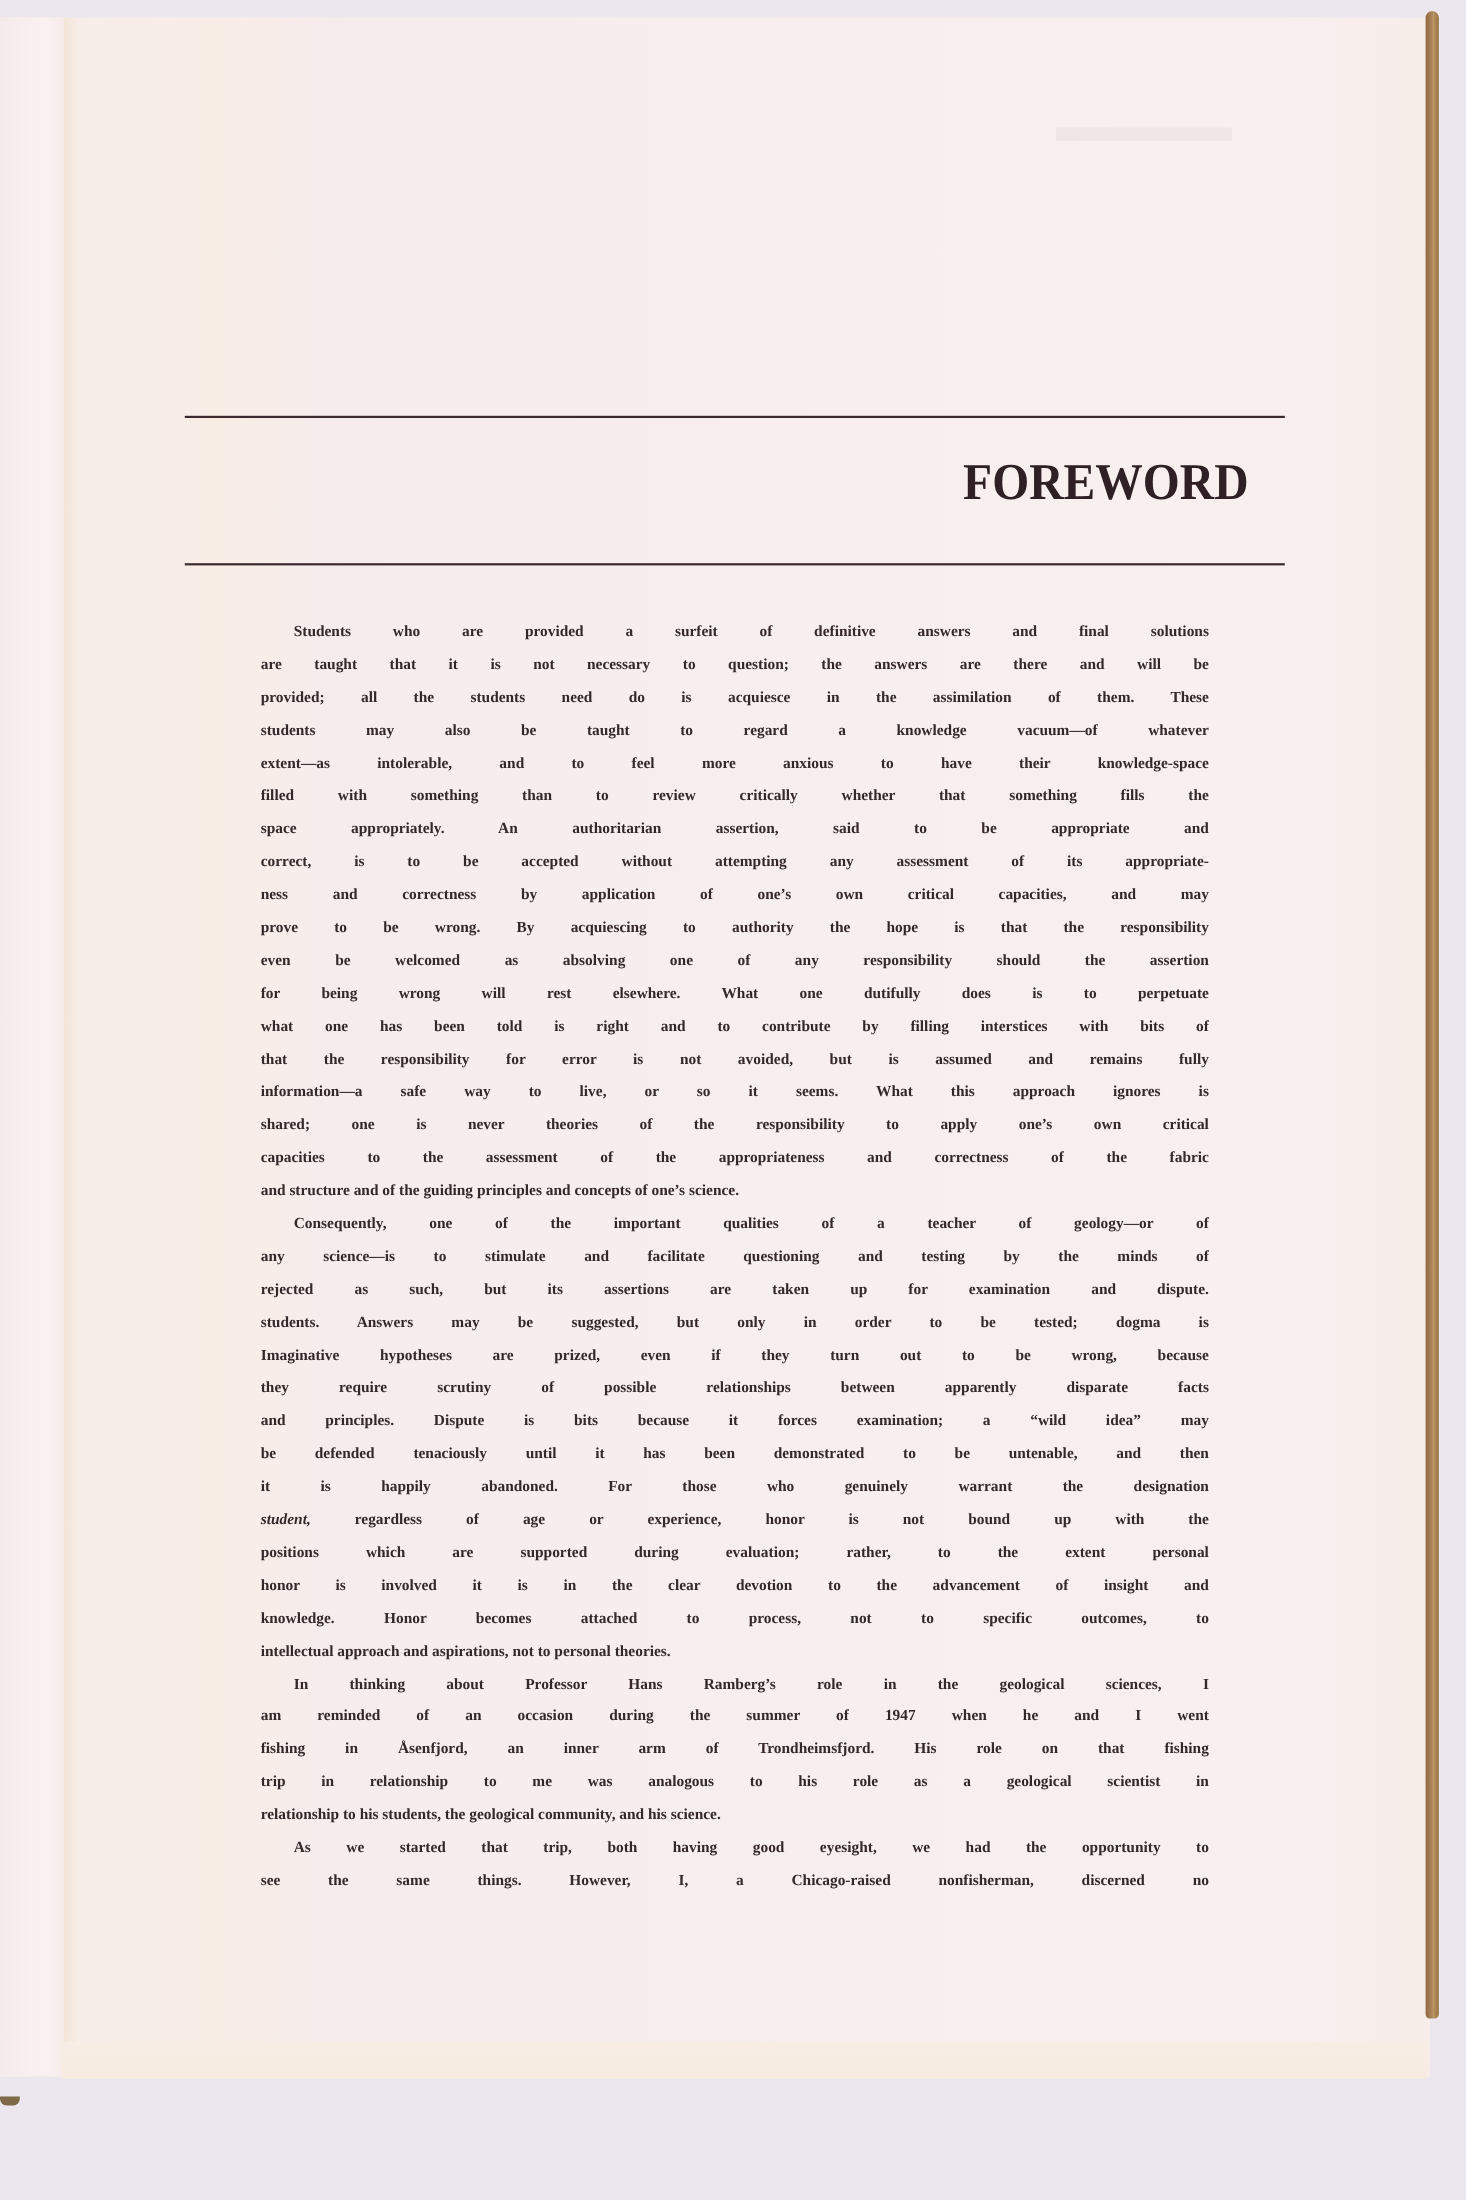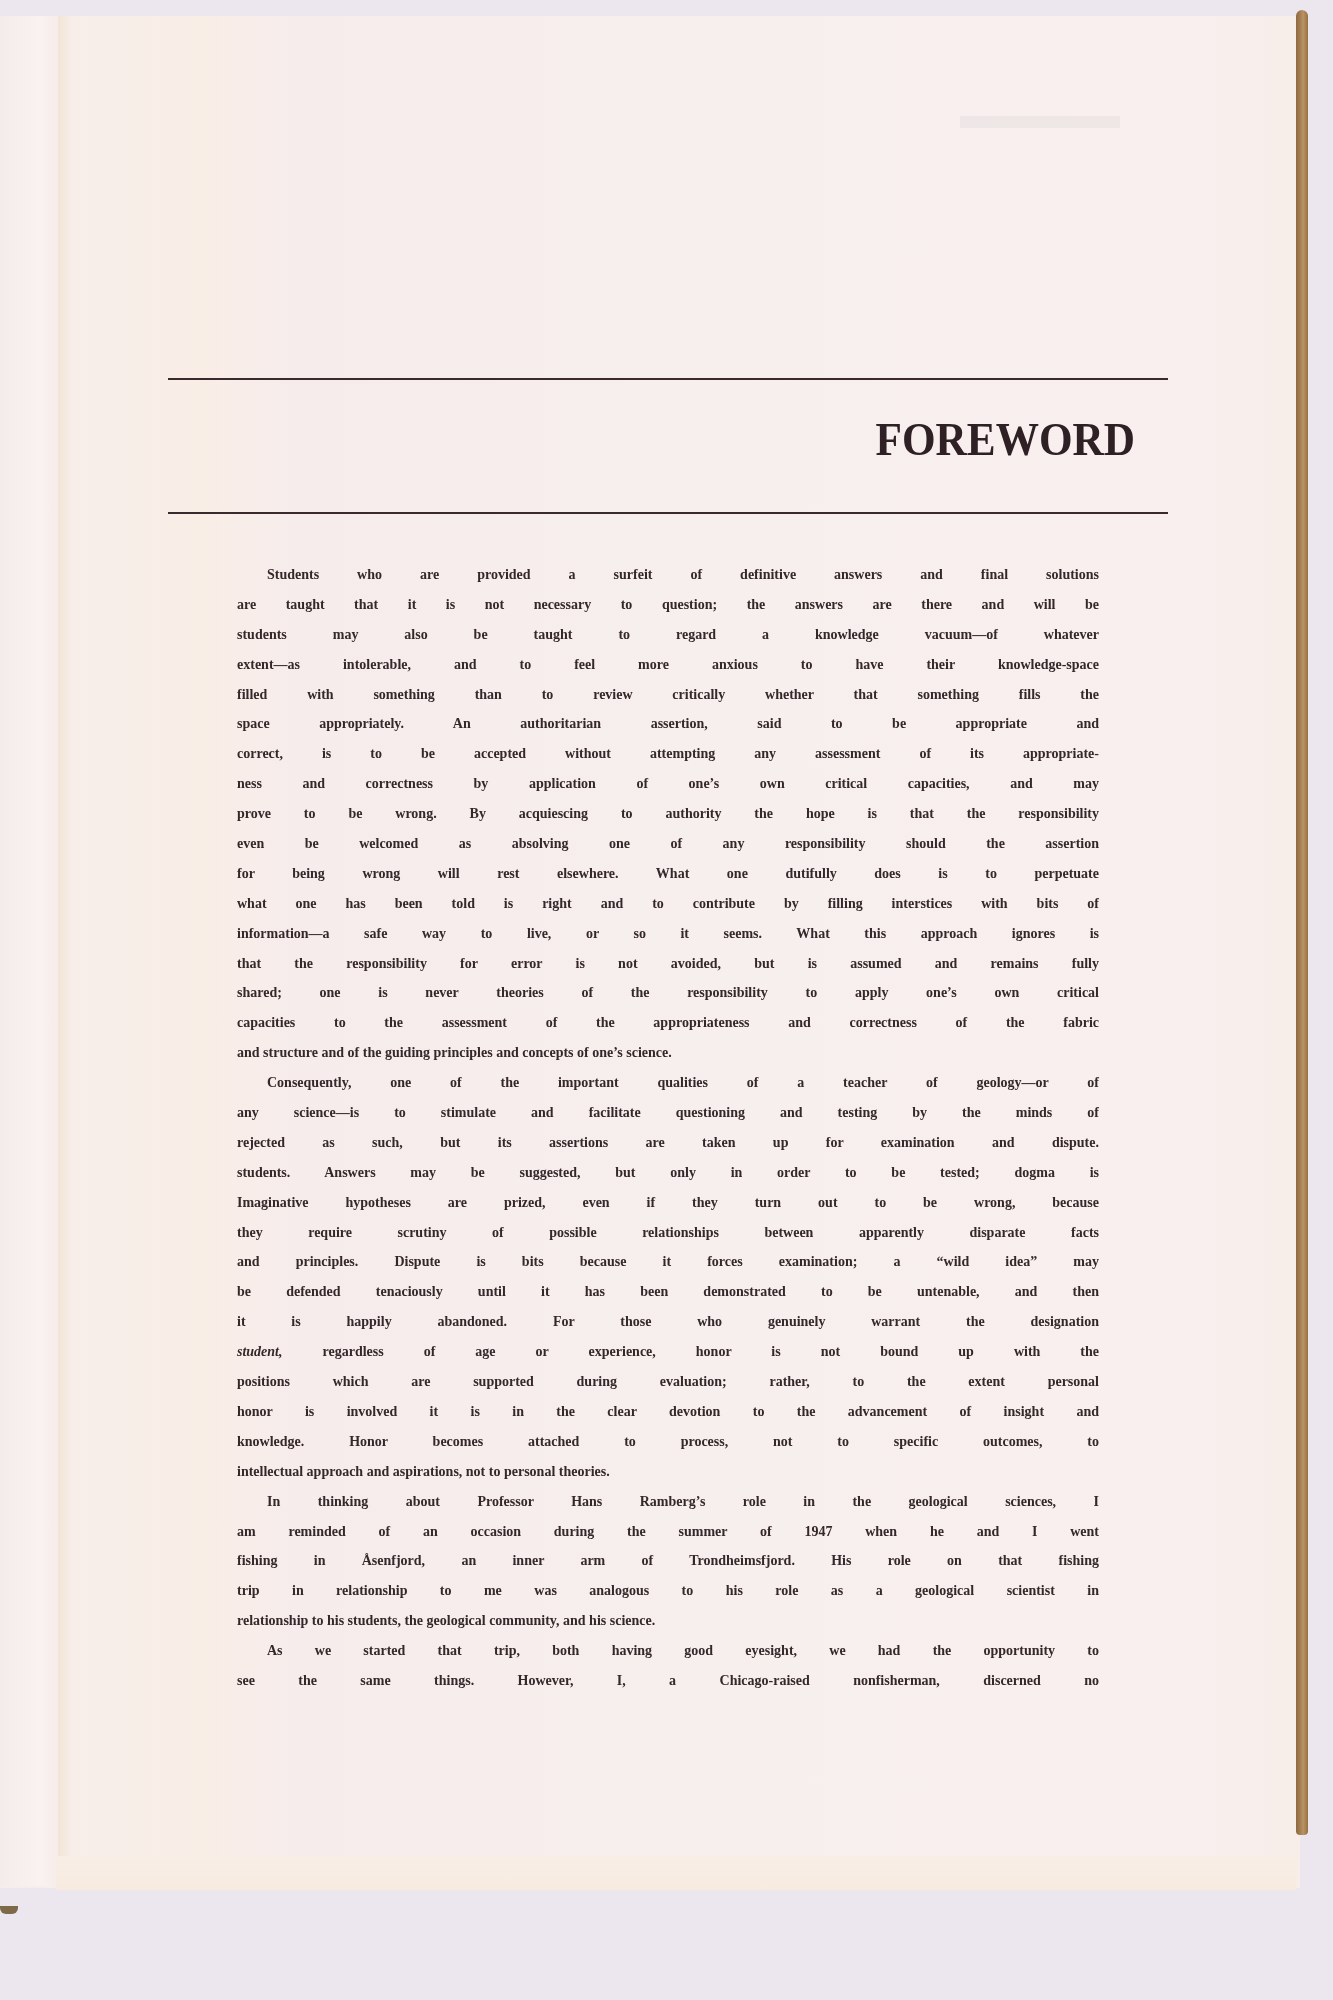--- a/index.html
+++ b/index.html
@@ -76,32 +76,33 @@
 
   <div class="rule top"></div>
   <h1 class="title" style="margin:0;">FOREWORD</h1>
   <div class="rule bottom"></div>
 
   <div class="body-text">
 
     <div>
       <span class="line indent">Students who are provided a surfeit of definitive answers and final solutions</span>
       <span class="line">are taught that it is not necessary to question; the answers are there and will be</span>
+      <span class="line">provided; all the students need do is acquiesce in the assimilation of them. These</span>
       <span class="line">students may also be taught to regard a knowledge vacuum—of whatever</span>
       <span class="line">extent—as intolerable, and to feel more anxious to have their knowledge-space</span>
       <span class="line">filled with something than to review critically whether that something fills the</span>
       <span class="line">space appropriately. An authoritarian assertion, said to be appropriate and</span>
       <span class="line">correct, is to be accepted without attempting any assessment of its appropriate-</span>
       <span class="line">ness and correctness by application of one’s own critical capacities, and may</span>
       <span class="line">prove to be wrong. By acquiescing to authority the hope is that the responsibility</span>
       <span class="line">even be welcomed as absolving one of any responsibility should the assertion</span>
       <span class="line">for being wrong will rest elsewhere. What one dutifully does is to perpetuate</span>
       <span class="line">what one has been told is right and to contribute by filling interstices with bits of</span>
+      <span class="line">that the responsibility for error is not avoided, but is assumed and remains fully</span>
       <span class="line">information—a safe way to live, or so it seems. What this approach ignores is</span>
-      <span class="line">that the responsibility for error is not avoided, but is assumed and remains fully</span>
       <span class="line">shared; one is never theories of the responsibility to apply one’s own critical</span>
       <span class="line">capacities to the assessment of the appropriateness and correctness of the fabric</span>
       <span class="line last">and structure and of the guiding principles and concepts of one’s science.</span>
     </div>
 
     <div>
       <span class="line indent">Consequently, one of the important qualities of a teacher of geology—or of</span>
       <span class="line">any science—is to stimulate and facilitate questioning and testing by the minds of</span>
       <span class="line">rejected as such, but its assertions are taken up for examination and dispute.</span>
       <span class="line">students. Answers may be suggested, but only in order to be tested; dogma is</span>

